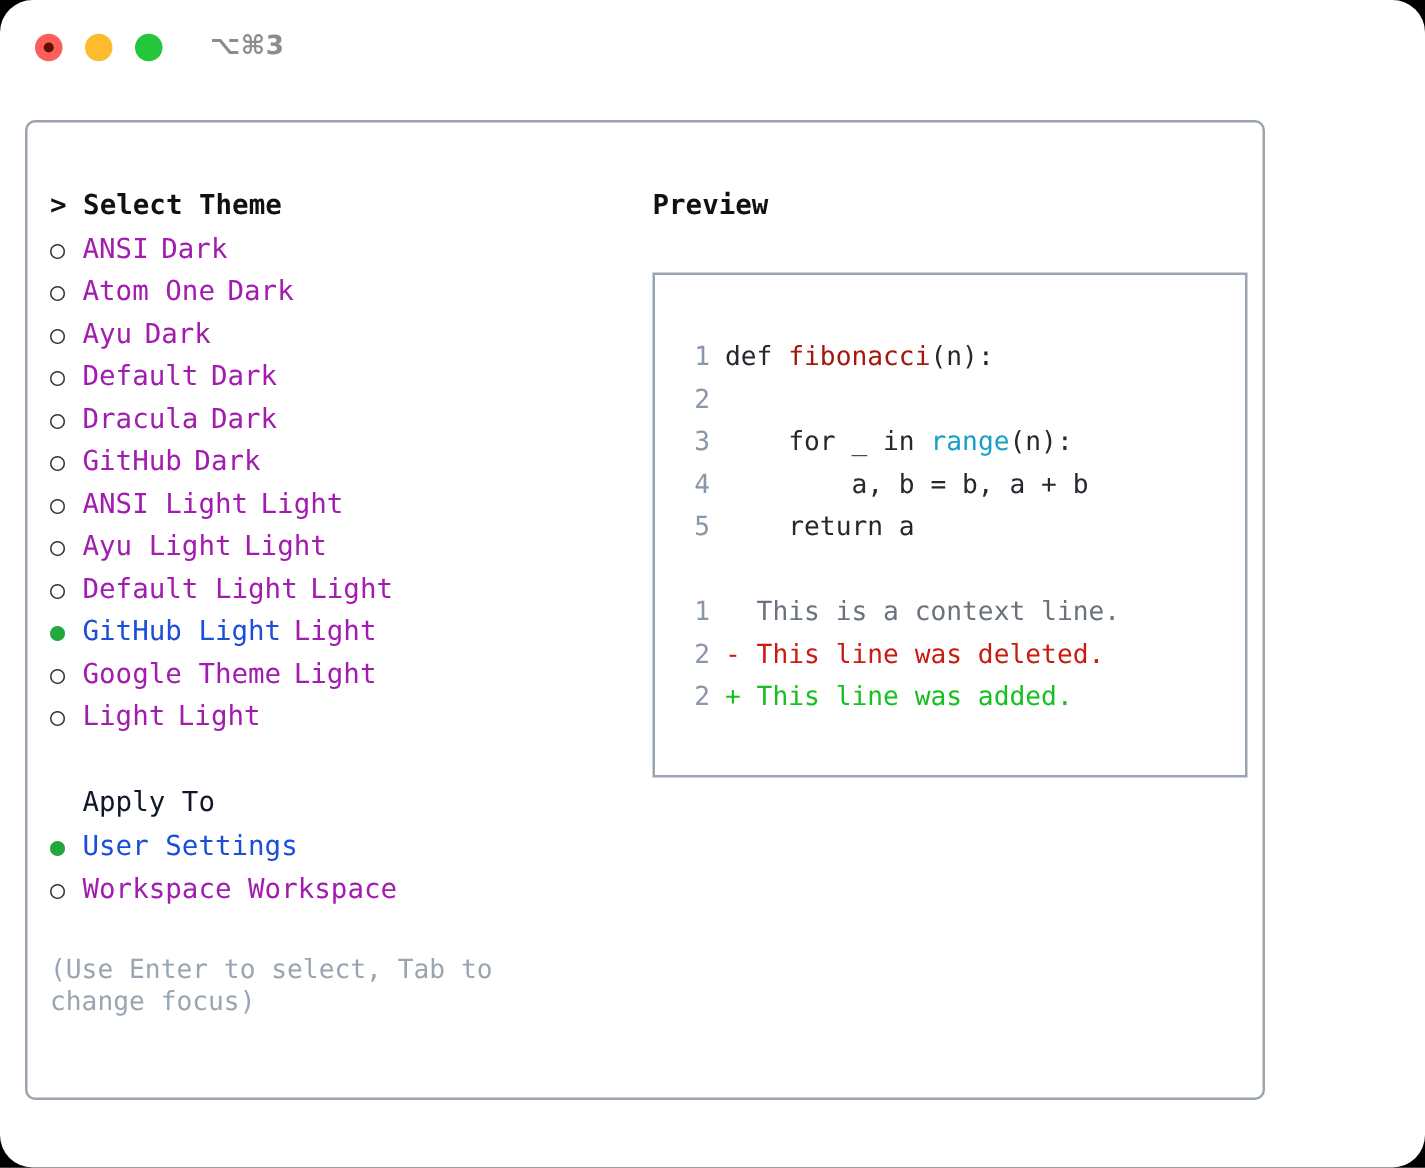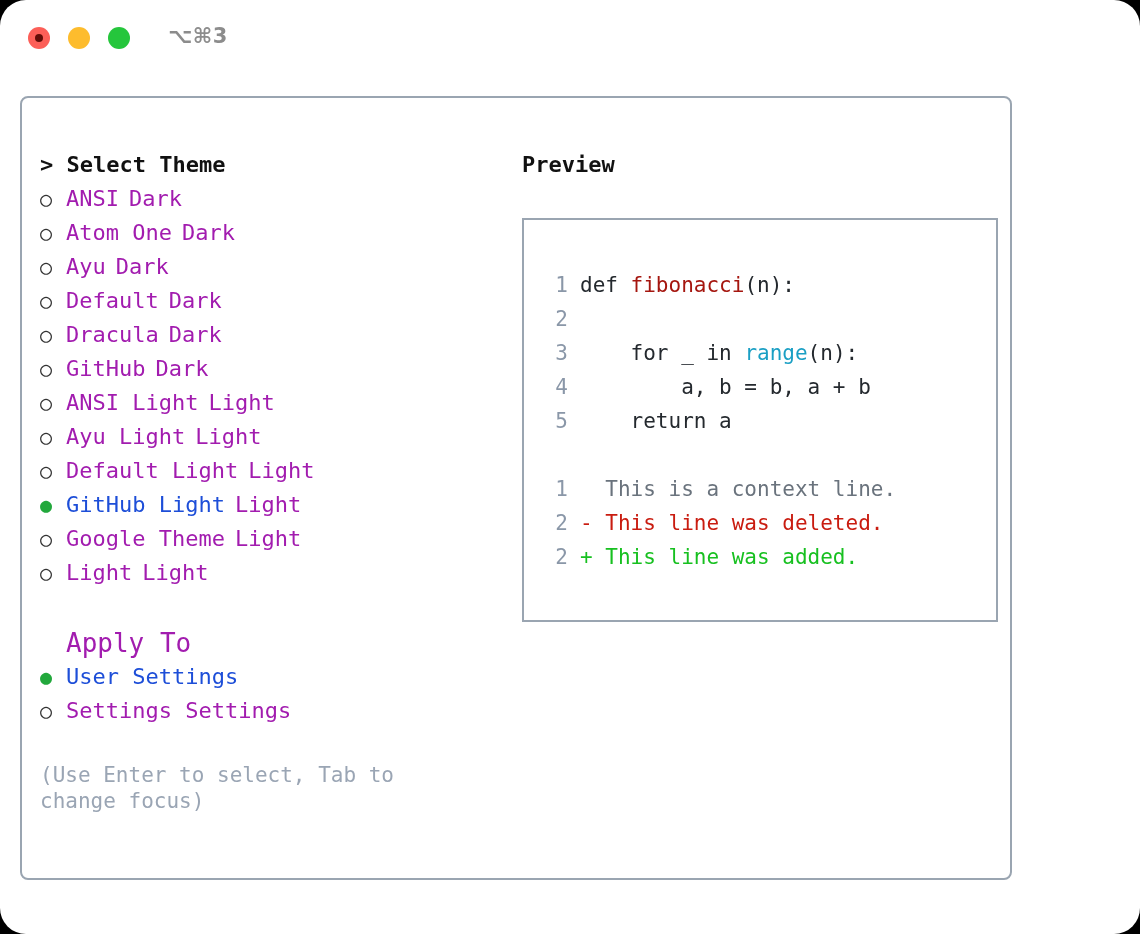--- a/index.html
+++ b/index.html
@@ -125,22 +125,22 @@
   .opt-label { color: #a21caf; }
   .opt-row.selected .opt-label { color: #1d4ed8; }
   .opt-tag {
     color: #a21caf;
     margin-left: 10px;
   }
 
   .section-gap { height: 36px; }
 
   .apply-heading {
-    font-size: 26px;
-    color: #a21caf;
+    font-size: 22px;
+    color: #0f172a;
     line-height: 34px;
     padding-left: 26px;
     white-space: pre;
   }
 
   .hint {
     margin-top: 34px;
     font-size: 21px;
     line-height: 26px;
     color: #9aa5b4;
@@ -230,21 +230,21 @@
             <div class="opt-row"><span class="marker">○</span><span class="opt-label">Google Theme</span><span class="opt-tag">Light</span></div>
             <div class="opt-row"><span class="marker">○</span><span class="opt-label">Light</span><span class="opt-tag">Light</span></div>
           </div>
 
         <div class="section-gap"></div>
 
         <div class="apply-heading">Apply To</div>
 
         <div class="opt-list" id="apply-list">
             <div class="opt-row selected"><span class="marker selected">●</span><span class="opt-label">User Settings</span></div>
-            <div class="opt-row"><span class="marker">○</span><span class="opt-label">Settings Settings</span></div>
+            <div class="opt-row"><span class="marker">○</span><span class="opt-label">Workspace Workspace</span></div>
           </div>
 
         <div class="hint">(Use Enter to select, Tab to change focus)</div>
       </div>
 
       <div class="right-col">
         <div class="panel-heading">Preview</div>
 
         <div class="preview-box">
           <div id="code-block">

